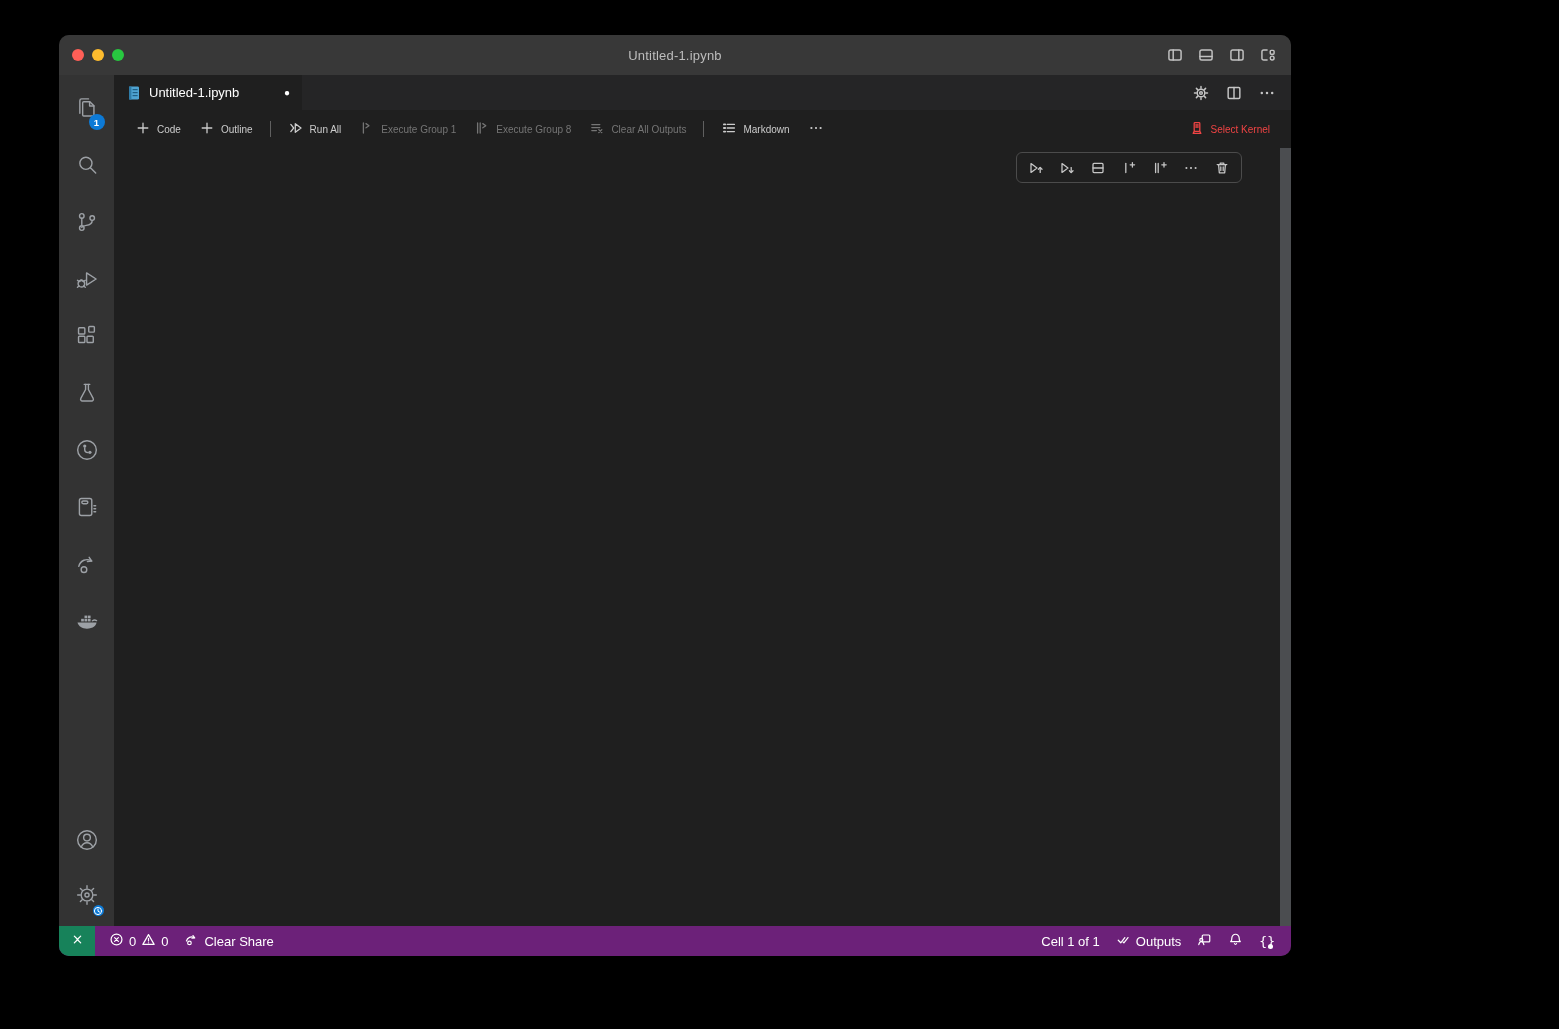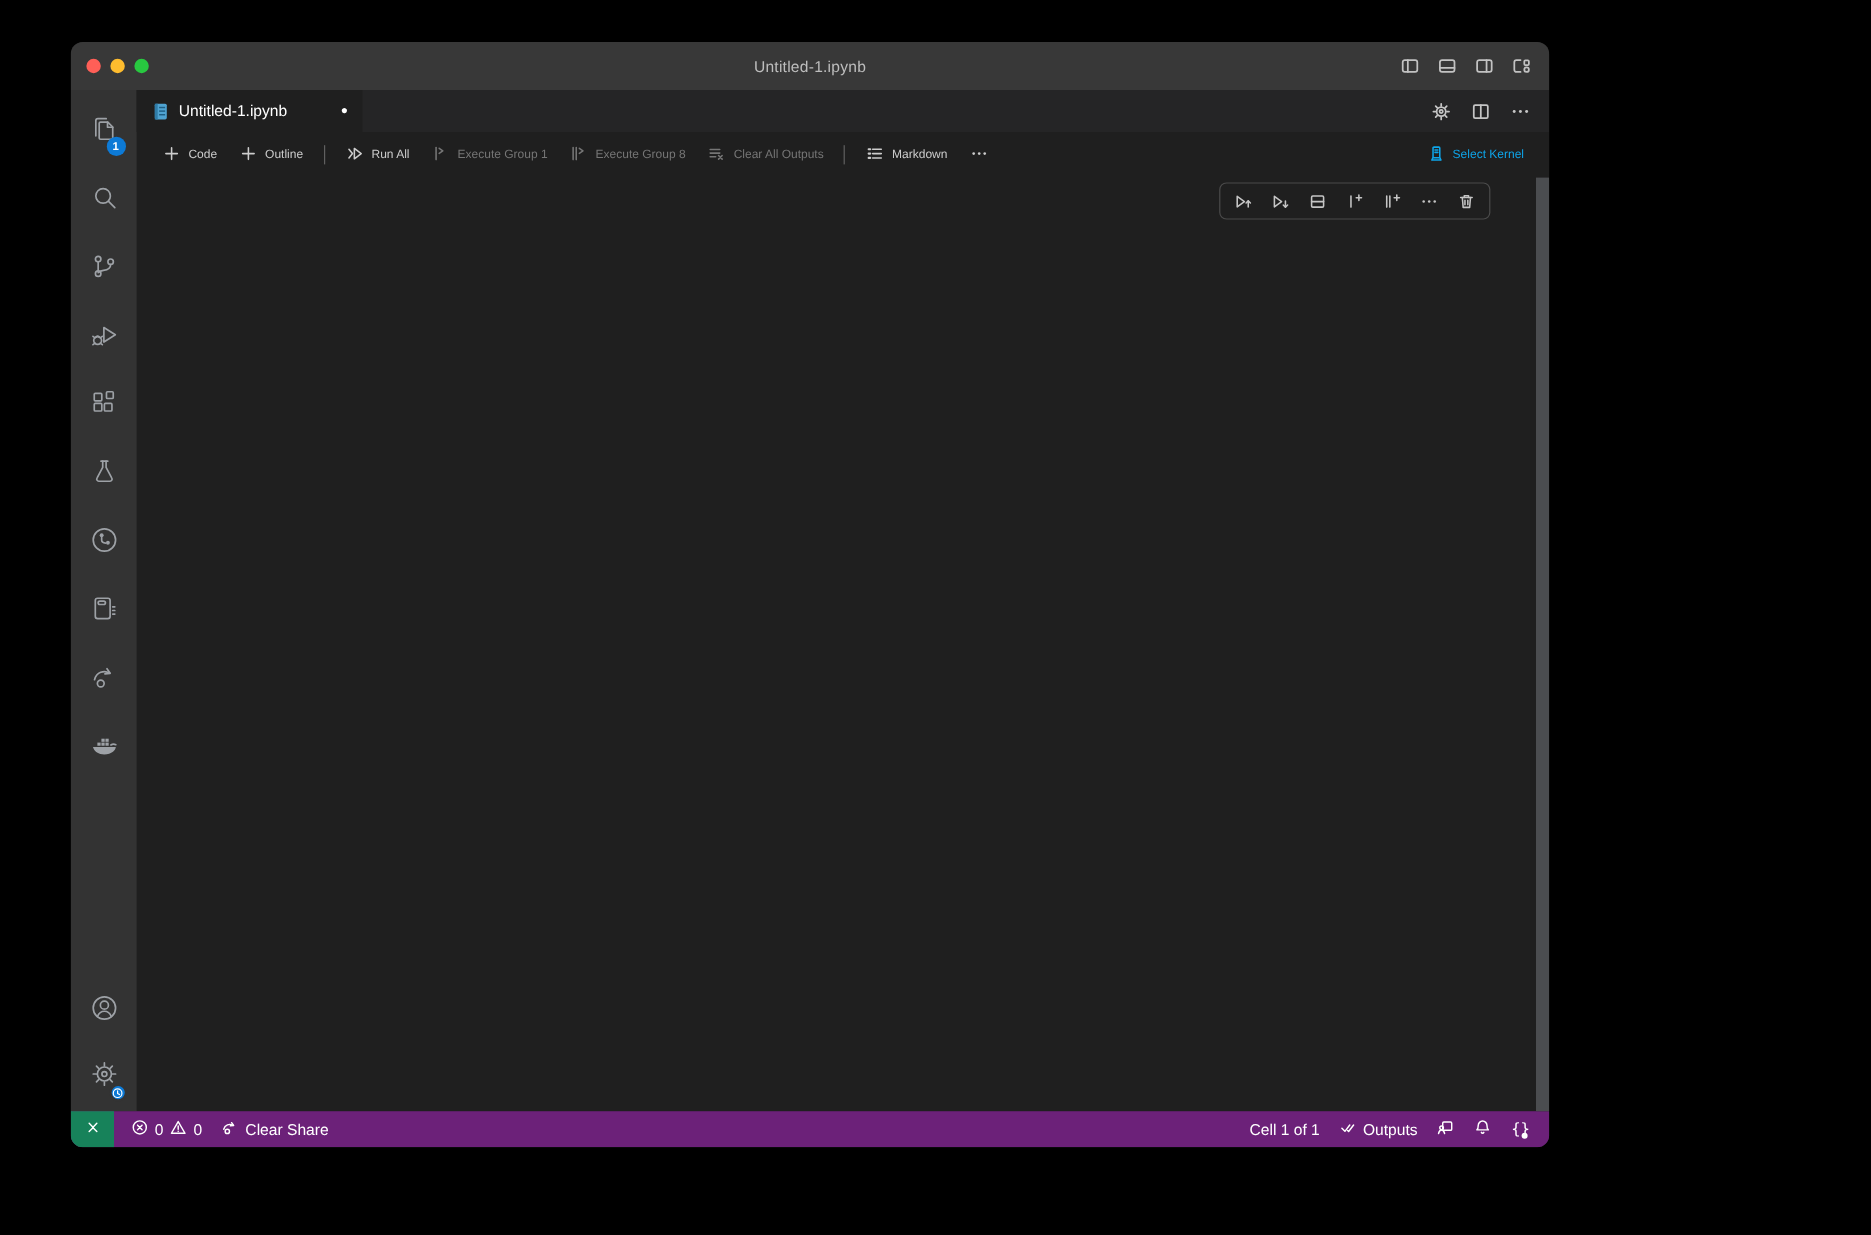--- a/index.html
+++ b/index.html
@@ -51,21 +51,21 @@
   .tab-actions { margin-left:auto; display:flex; align-items:center; gap:15px;
                  padding-right:15px; color:#c5c5c5; }
   .tab-actions .ibtn { width:18px; height:18px; display:flex; align-items:center; justify-content:center; }
 
   .nb-toolbar { height:38px; display:flex; align-items:center; padding:0 13px; gap:2px;
                 color:#cccccc; font-size:10px; flex:0 0 auto; }
   .tb-btn { display:flex; align-items:center; gap:6px; padding:4px 8px; border-radius:5px; white-space:nowrap; }
   .tb-btn.dim { color:#757575; }
   .tb-btn svg { width:16px; height:16px; flex:0 0 auto; }
   .tb-sep { width:1px; height:16px; background:#606060; margin:0 7px; }
-  .tb-right { margin-left:auto; display:flex; align-items:center; gap:7px; color:#0ea5e9; }
+  .tb-right { margin-left:auto; display:flex; align-items:center; gap:7px; color:#ef4444; }
 
   .nb-body { flex:1 1 auto; position:relative; min-height:0; }
 
   .scrollbar { position:absolute; top:0; right:0; bottom:0; width:11px; background:#4b4d50; }
 
   .cell-toolbar { position:absolute; top:4px; right:49px; height:31px; z-index:3;
                   display:flex; align-items:center; gap:3px; padding:0 5px;
                   background:#1f1f1f; border:1px solid #4b4b4b; border-radius:6px; color:#c5c5c5; }
   .cell-toolbar .ibtn { width:28px; height:26px; display:flex; align-items:center; justify-content:center; border-radius:5px; }
   .cell-toolbar svg { width:16px; height:16px; }

